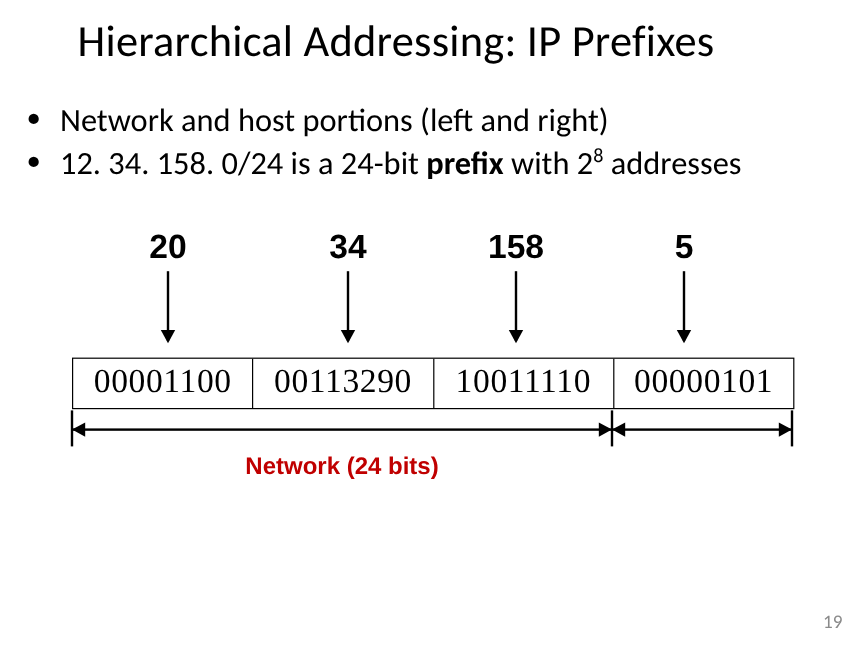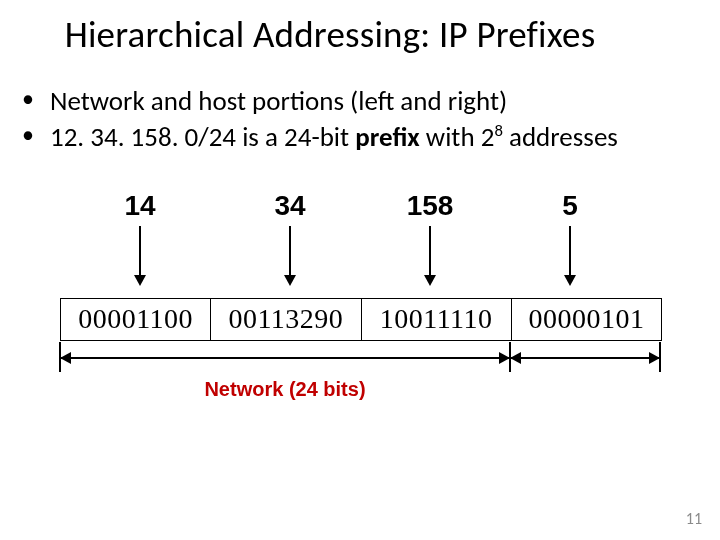--- a/index.html
+++ b/index.html
@@ -154,21 +154,21 @@
     <div class="row b2">
       <span class="dot">•</span>
       <span>
         <span>12. 34. 158. 0/24 is a 24-bit </span><b>prefix</b><span> with 2</span><span class="sup">8</span><span> addresses</span>
       </span>
     </div>
   </div>
 
   <div class="diagram">
 
-    <div class="octet-dec" style="left:40px;  top:0; width:80px;">14</div>
+    <div class="octet-dec" style="left:40px;  top:0; width:80px;">20</div>
     <div class="octet-dec" style="left:190px; top:0; width:80px;">34</div>
     <div class="octet-dec" style="left:330px; top:0; width:80px;">158</div>
     <div class="octet-dec" style="left:480px; top:0; width:60px;">5</div>
 
     <div class="arrow-down" style="left:79px;  top:36px; height:58px;"></div>
     <div class="arrow-down" style="left:229px; top:36px; height:58px;"></div>
     <div class="arrow-down" style="left:369px; top:36px; height:58px;"></div>
     <div class="arrow-down" style="left:509px; top:36px; height:58px;"></div>
 
     <div class="byte-row" style="top:108px;">
@@ -189,14 +189,14 @@
 
       <div class="range-line" style="left:450px; top:17px; width:150px;"></div>
       <div class="arrow-l" style="left:450px; top:12px;"></div>
       <div class="arrow-r" style="left:589px; top:12px;"></div>
 
       <div class="range-label net-label" style="left:100px; top:38px; width:250px;">Network (24 bits)</div>
     </div>
 
   </div>
 
-  <div class="pagenum">11</div>
+  <div class="pagenum">19</div>
 </div>
 
 </body></html>

